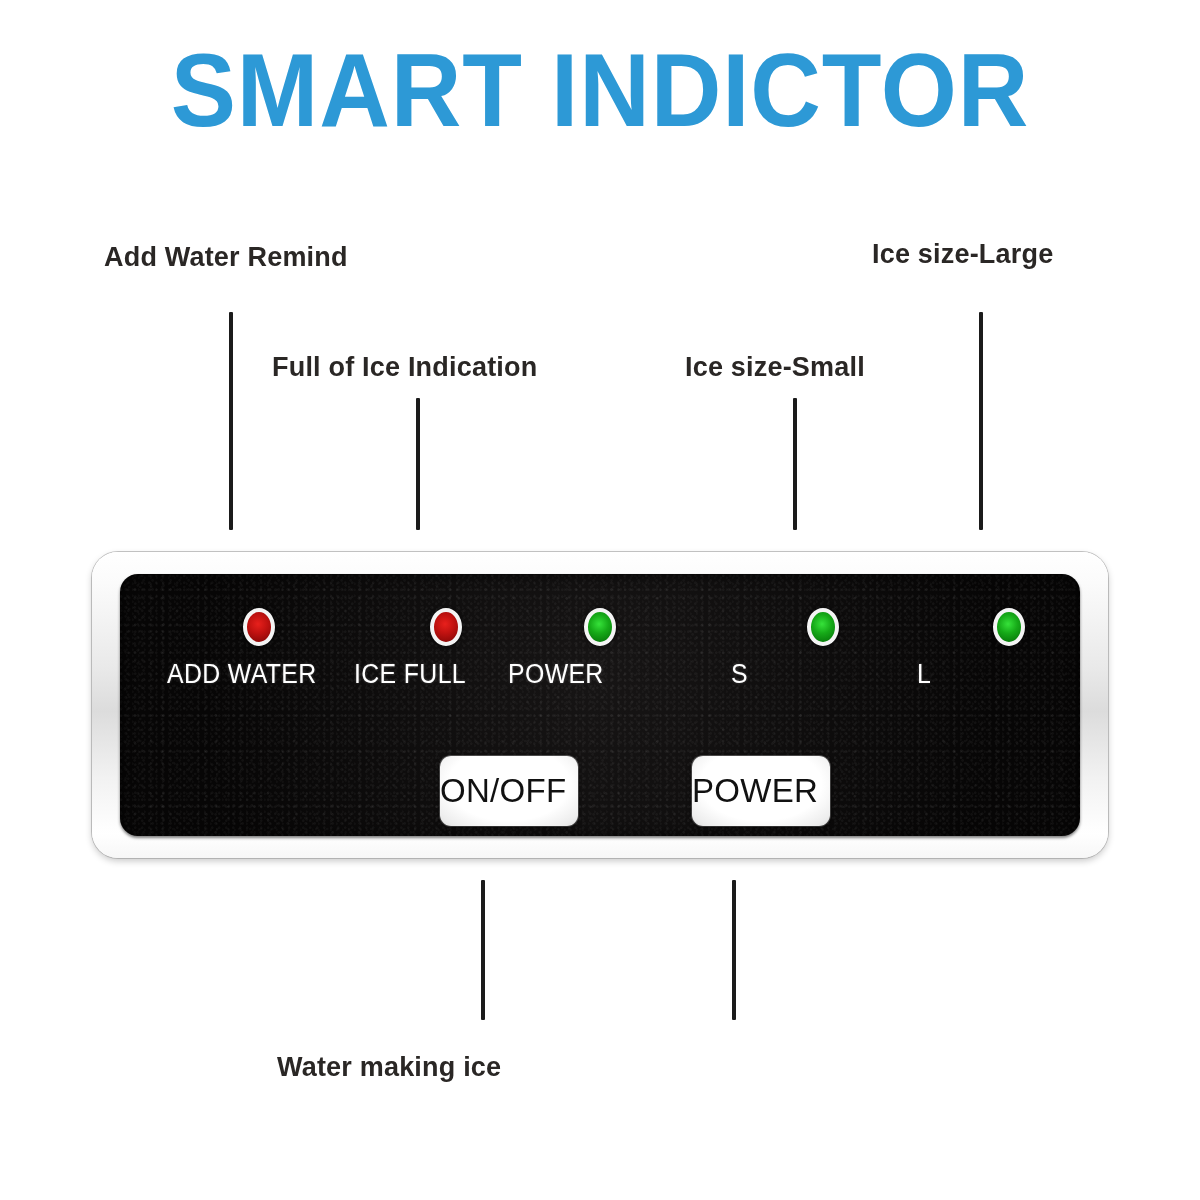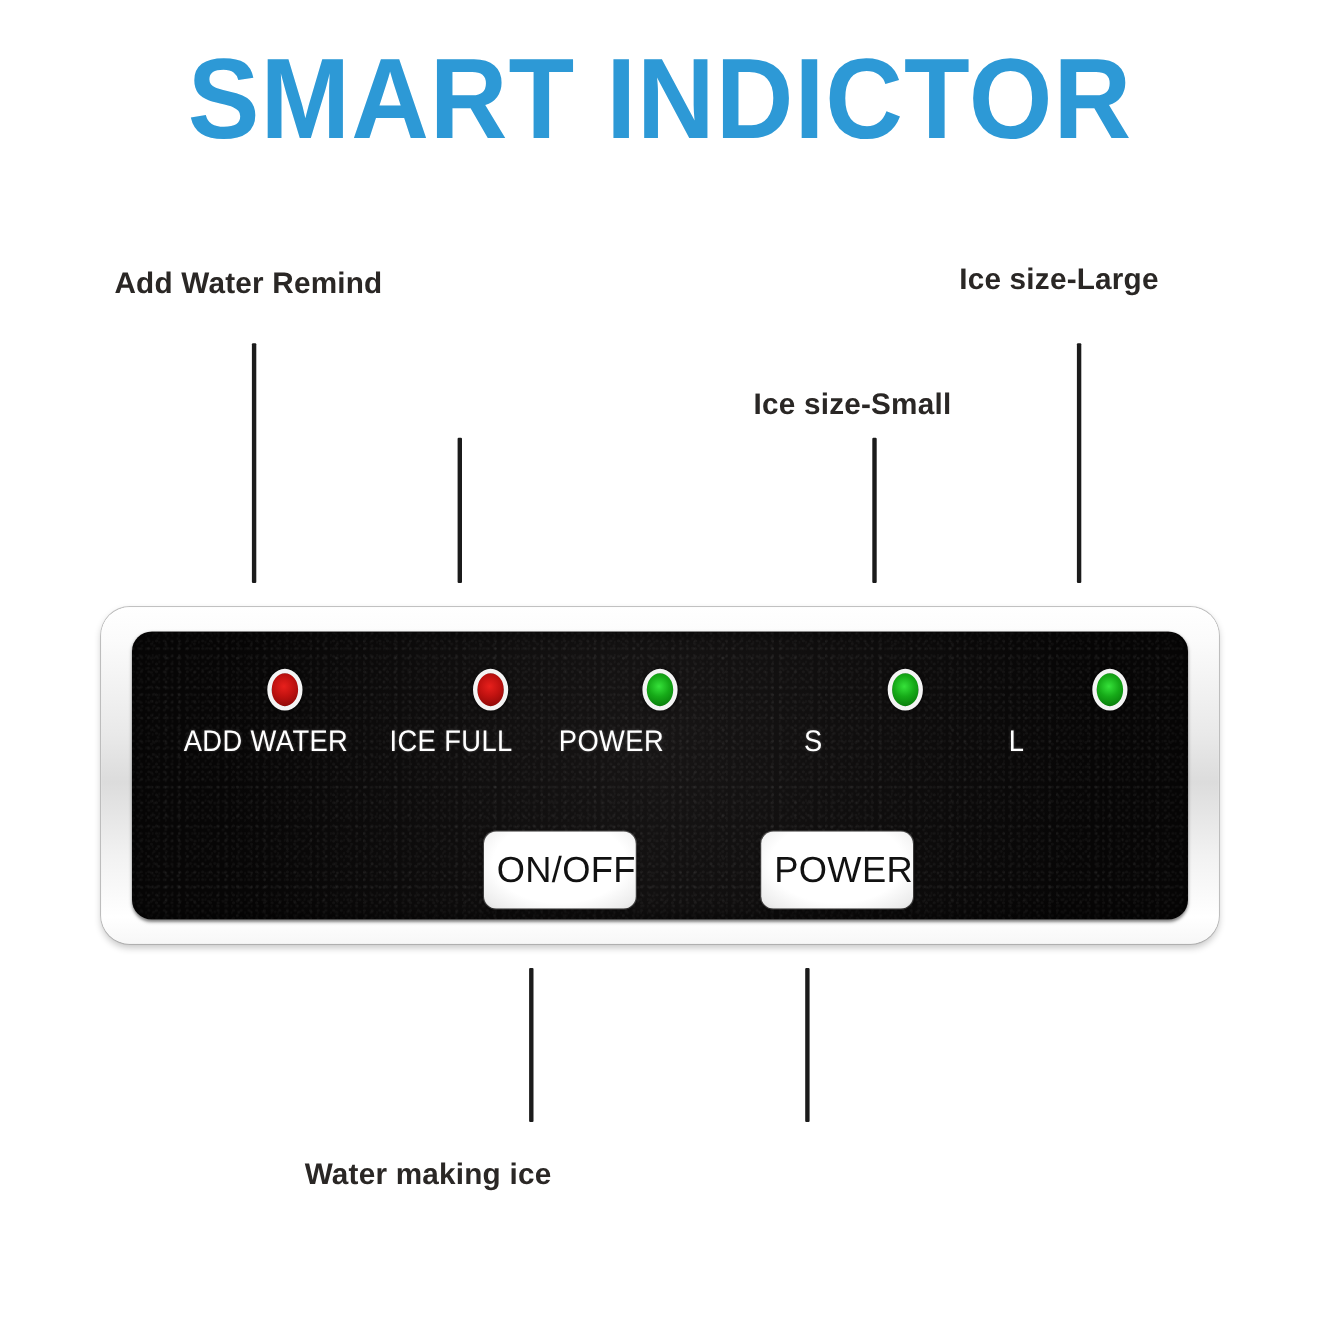--- a/index.html
+++ b/index.html
@@ -150,39 +150,40 @@
     border: 0;
     padding: 0;
     background:
       radial-gradient(ellipse at 50% 40%, #ffffff 0%, #ffffff 62%, #ededed 88%, #dddddd 100%);
     color: #111111;
     font-family: "Liberation Sans", sans-serif;
     font-weight: 400;
     font-size: 33px;
     line-height: 70px;
     letter-spacing: 0.3px;
-    text-align: right;
+    text-align: left;
     box-shadow:
       0 2px 5px rgba(0,0,0,0.55),
       0 0 0 1px rgba(200,200,200,0.35);
     cursor: pointer;
     white-space: nowrap;
   }
   #button-onoff  { left: 320px; width: 138px; }
   #button-select { left: 572px; width: 138px; }
 </style>
 </head>
 <body>
 
 <div id="stage">
 
   <div id="page-title">SMART INDICTOR</div>
 
   <div class="callout" style="left:104px; top:242px;">Add Water Remind</div>
 
+  <div class="callout" style="left:272px; top:352px;">Full of Ice Indication</div>
 
   <div class="callout" style="left:685px; top:352px;">Ice size-Small</div>
 
   <div class="callout" style="left:872px; top:239px;">Ice size-Large</div>
 
   <div class="callout" style="left:277px; top:1052px;">Water making ice</div>
 
 
   <div class="leader" style="left:229px; top:312px; height:218px;"></div>
   <div class="leader" style="left:416px; top:398px; height:132px;"></div>

